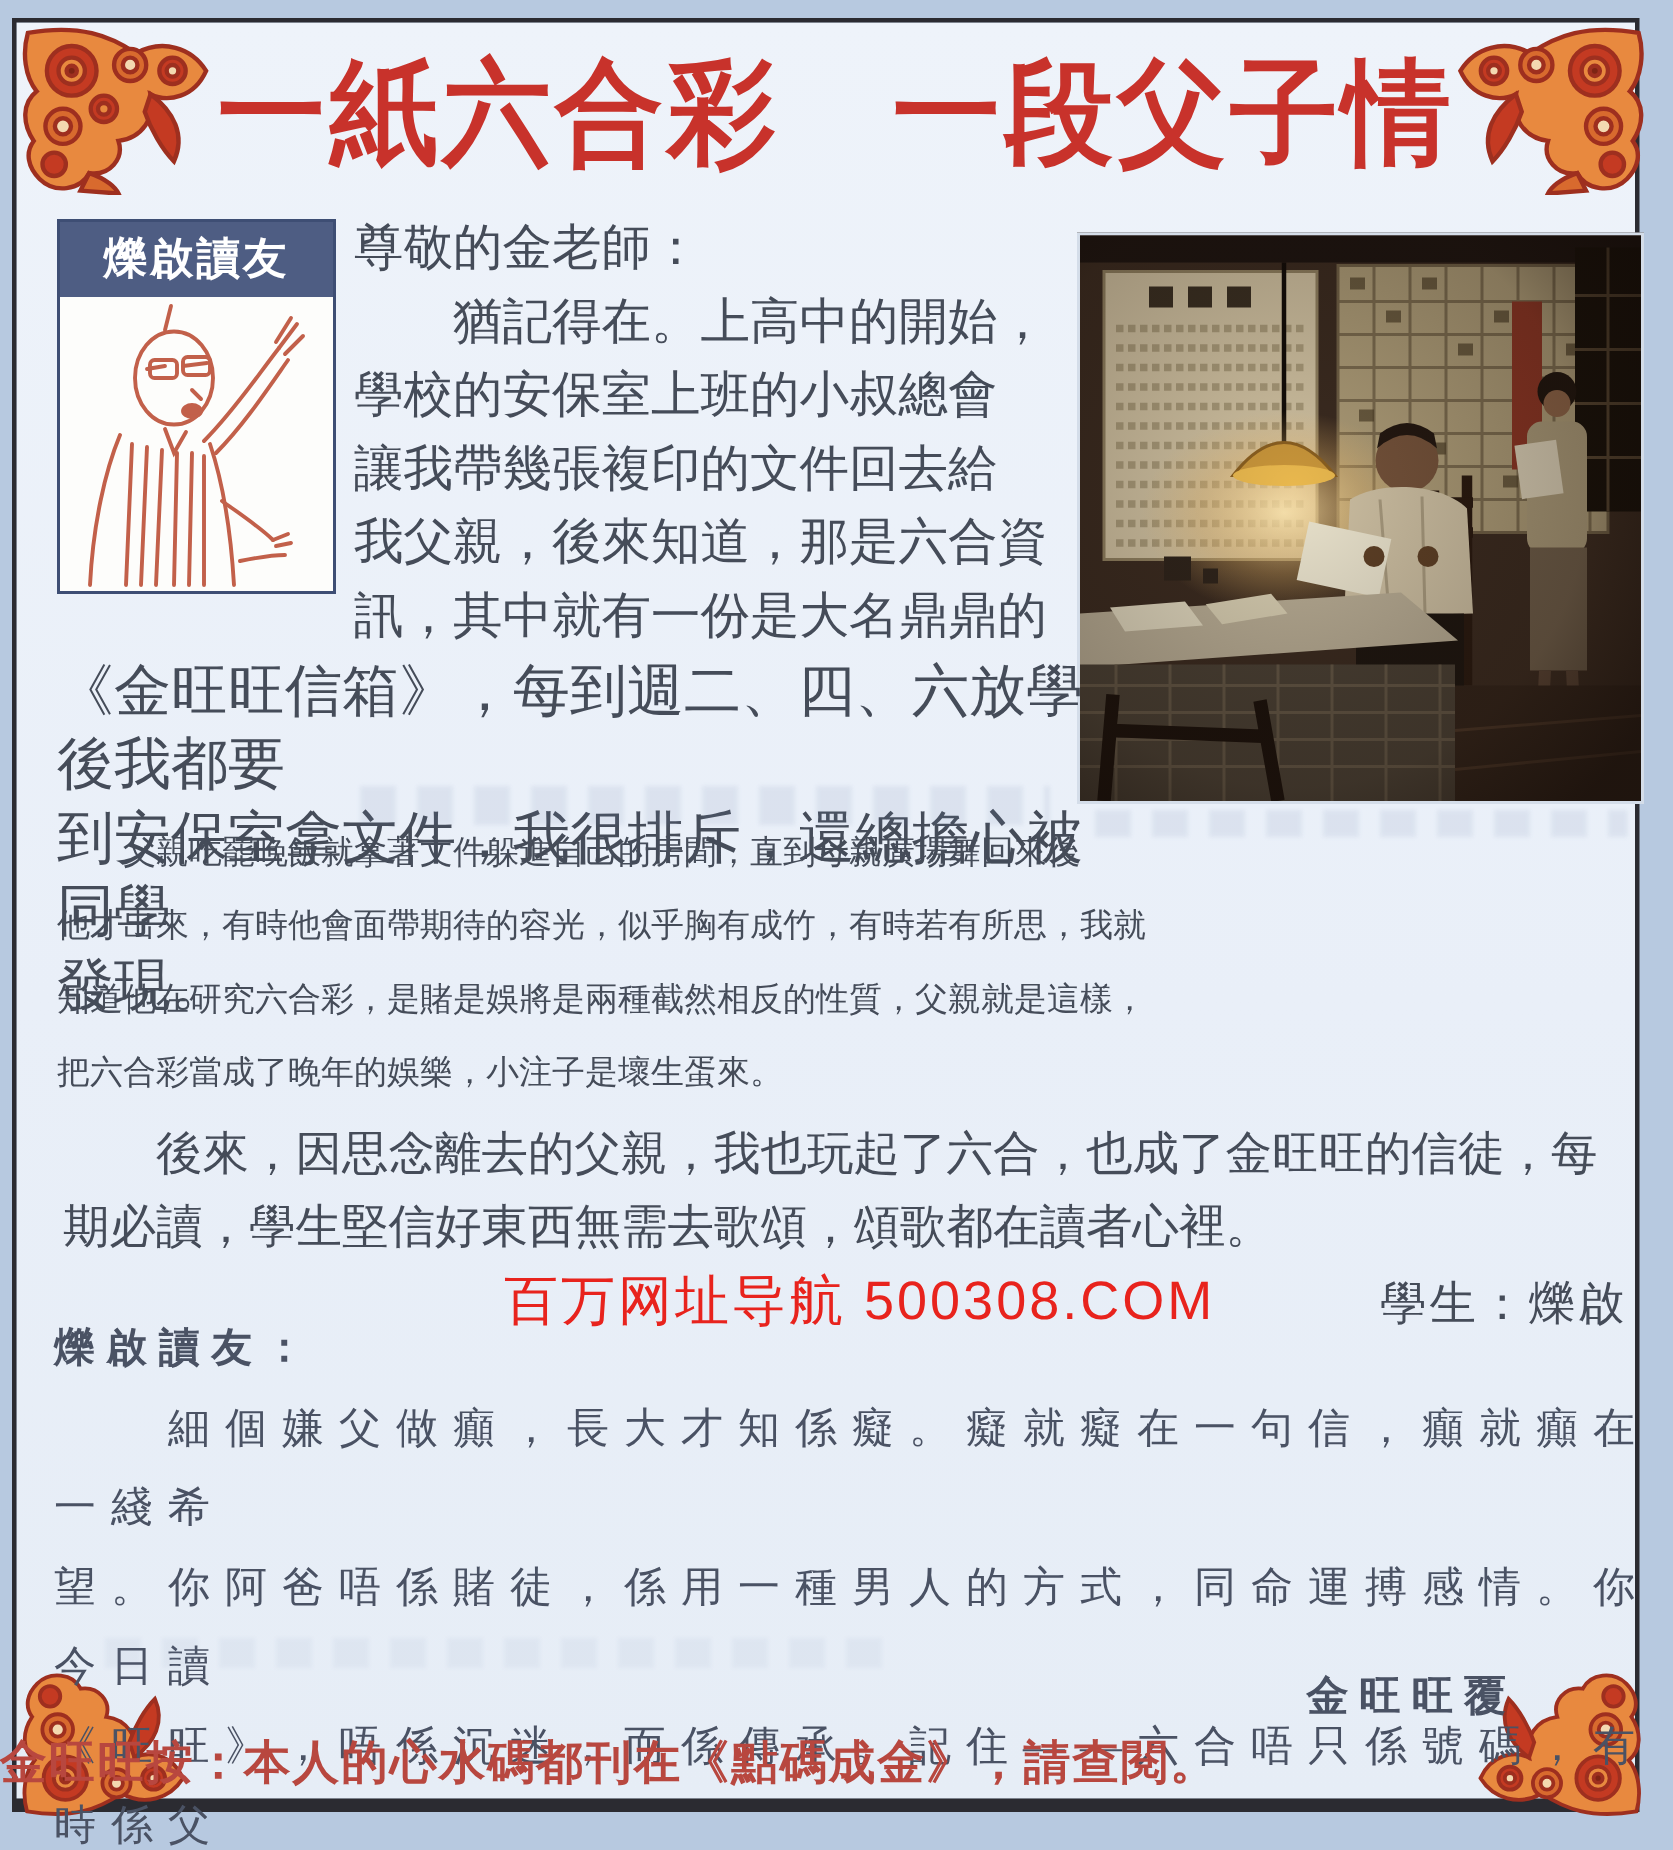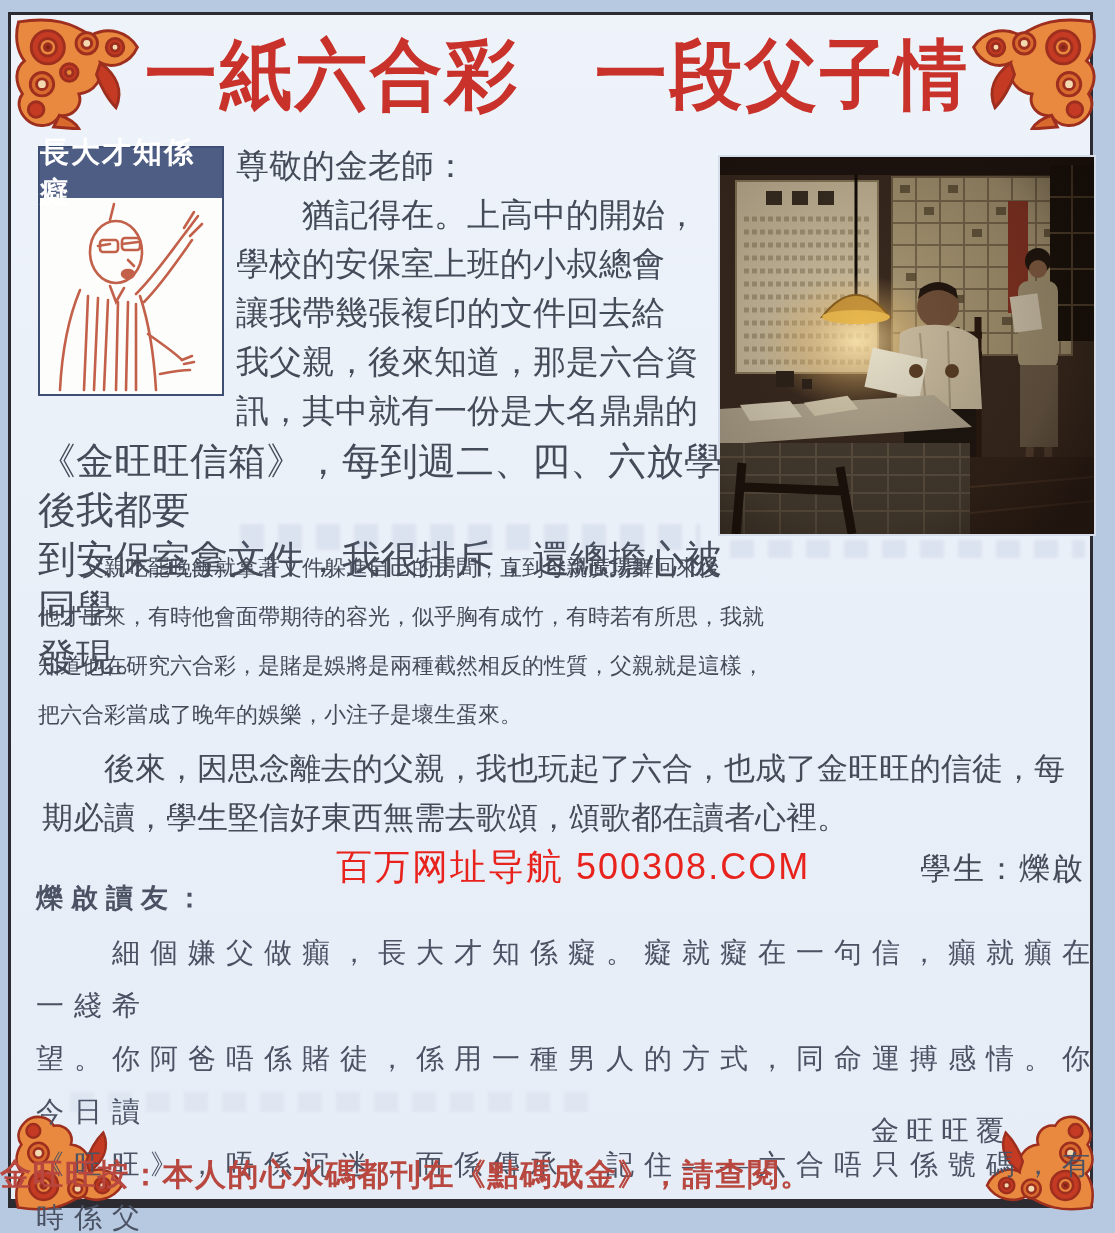--- a/index.html
+++ b/index.html
@@ -43,21 +43,21 @@
   .para3{left:42px;top:744px;width:1058px;font-size:31px;line-height:49px;}
   .sig1{position:absolute;right:30px;top:848px;font-size:31px;letter-spacing:2px;}
   .watermark{
     position:absolute;left:336px;top:843px;
     font-family:"Liberation Sans","DejaVu Sans",sans-serif;
     font-weight:normal;font-size:36px;color:#e8231d;letter-spacing:2px;
   }
   .reply{color:#4a5264;}
   .reply-greet{position:absolute;left:36px;top:880px;font-size:27px;letter-spacing:8px;font-weight:bold;}
   .reply-body{left:36px;top:926px;width:1064px;font-size:28px;letter-spacing:10px;line-height:53px;}
-  .reply-sig{position:absolute;right:104px;top:1112px;font-size:28px;letter-spacing:7px;}
+  .reply-sig{position:absolute;right:104px;top:1112px;font-size:28px;letter-spacing:7px;font-weight:bold;}
   .editor-note{
     position:absolute;left:0;top:1154px;width:100%;text-align:left;
     font-family:"Liberation Sans","DejaVu Sans",sans-serif;
     font-weight:bold;font-size:31px;color:#b8473f;letter-spacing:1.5px;
   }
   .photo{
     position:absolute;left:718px;top:155px;width:374px;height:377px;
     border:2px solid #d4dde9;box-sizing:content-box;background:#33251c;
   }
   .ghost{
@@ -139,21 +139,21 @@
       <circle cx="28" cy="68" r="5.5" fill="#f3d9b0"></circle>
     <circle cx="22" cy="94" r="8" fill="#c43a22"></circle>
     <path d="M88,46 C104,58 112,74 104,92 C96,84 88,70 84,58 Z" fill="#c43a22"></path>
   </g>
 </svg>
 
 <div class="page-title">一紙六合彩　一段父子情</div>
 
 <div class="mailbox">
   <div class="mailbox-header">
-    <span>長大才知係癡</span>
+    <span>爍啟讀友</span>
   </div>
   <div class="mailbox-body">
     <svg width="182" height="194" viewBox="0 0 182 194">
       <g fill="none" stroke="#c2604a" stroke-width="2.6" stroke-linecap="round">
         <ellipse cx="76" cy="54" rx="26" ry="31"></ellipse>
         <path d="M70,22 L74,6"></path>
         <path d="M58,48 L70,46 M82,46 L98,44"></path>
         <rect x="60" y="42" width="18" height="12" rx="3"></rect>
         <rect x="82" y="40" width="18" height="12" rx="3"></rect>
         <path d="M88,62 L94,68"></path>

